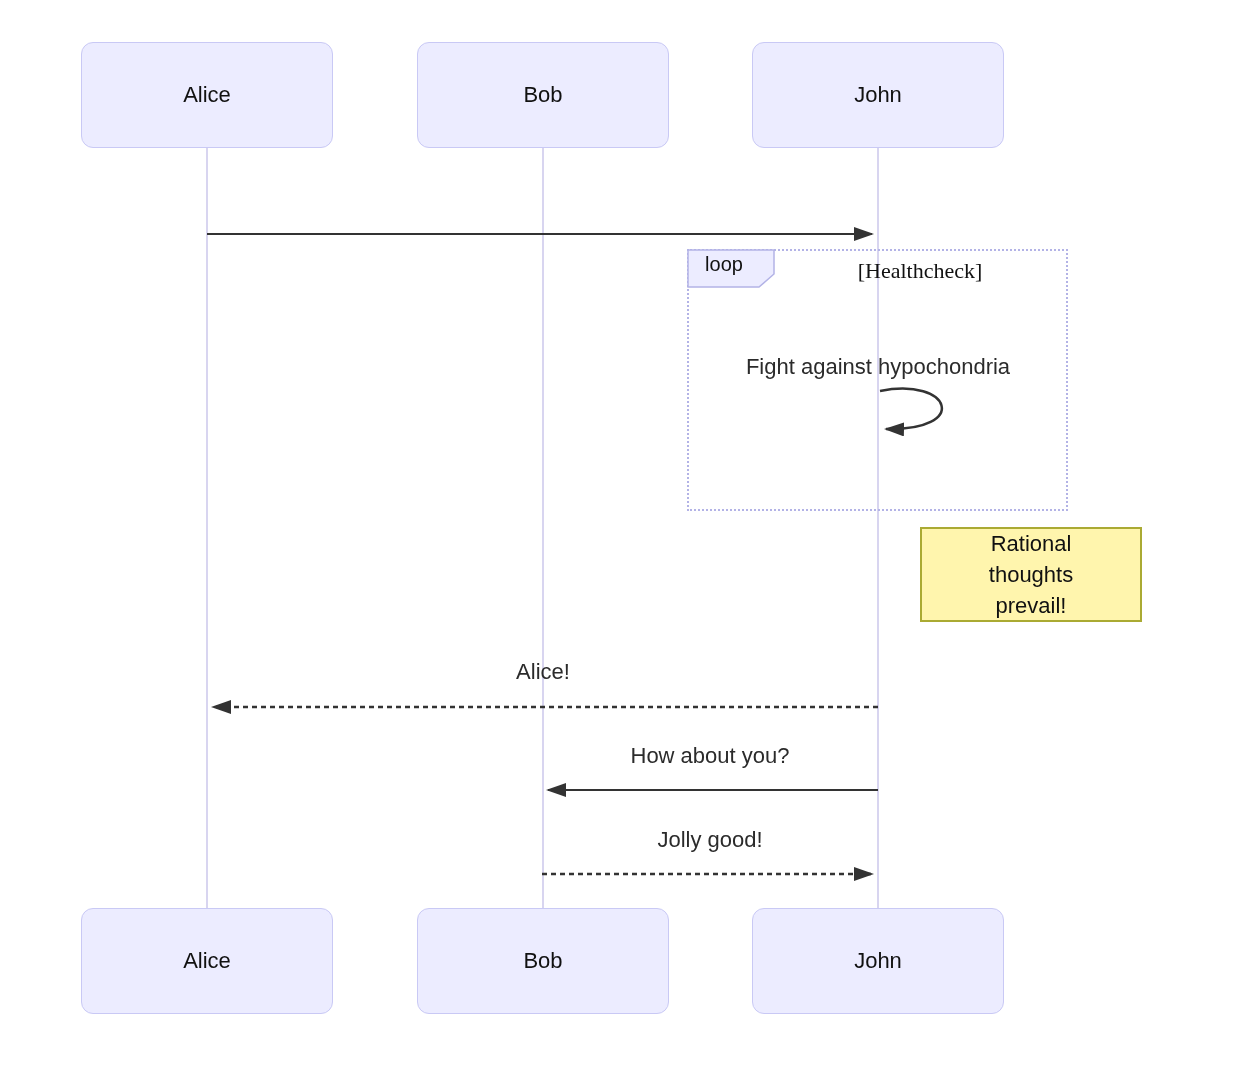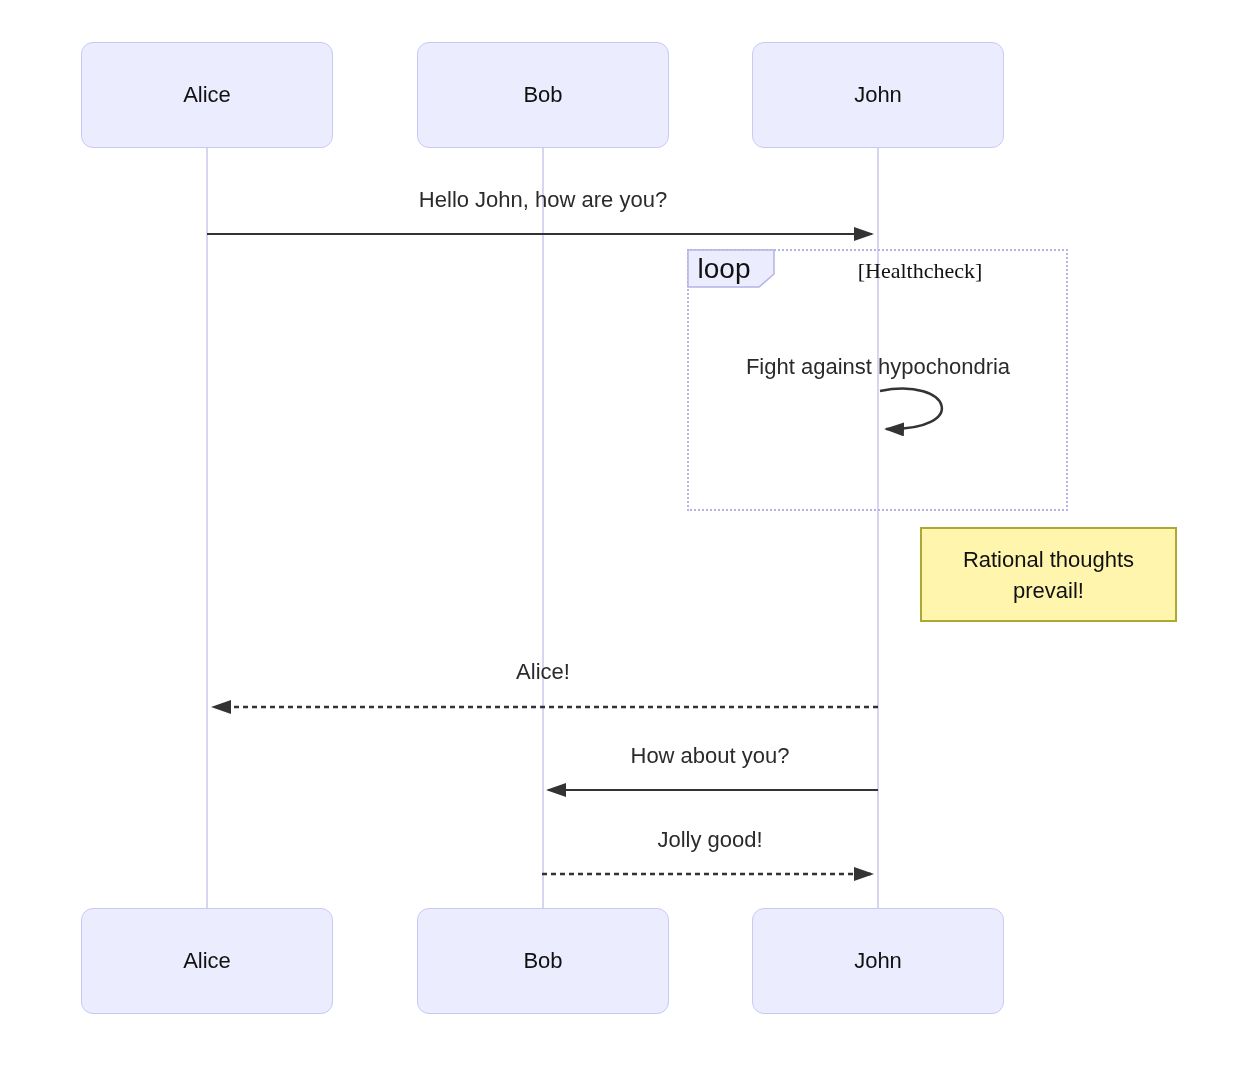--- a/index.html
+++ b/index.html
@@ -50,33 +50,33 @@
     border:2px dotted var(--loop-border);
     box-sizing:border-box;
   }
   .loop-tag{
     position:absolute;
     left:687px;top:249px;width:88px;height:39px;
   }
   .loop-tag svg{position:absolute;left:0;top:0;}
   .loop-tag .tag-text{
     position:absolute;left:0;top:4px;width:74px;
-    text-align:center;font-size:28px;color:#111111;
+    text-align:center;font-size:20px;color:#111111;
   }
   .loop-cond{
     position:absolute;
     left:920px;top:258px;
     transform:translateX(-50%);
     font-size:22px;color:#111111;
     white-space:nowrap;
     font-family:Liberation Serif, serif;
   }
   .note{
     position:absolute;
-    left:920px;top:527px;width:257px;height:95px;
+    left:920px;top:527px;width:222px;height:95px;
     background:var(--note-fill);
     border:2px solid var(--note-border);
     box-sizing:border-box;
     display:flex;align-items:center;justify-content:center;
     text-align:center;
     font-size:22px;line-height:31px;color:#111111;
     padding:4px 31px;
   }
 </style>
 </head>
@@ -103,21 +103,20 @@
         <path d="M0,0 L20,7 L0,14 Z" fill="#333333"></path>
       </marker>
     </defs>
     <line x1="207" y1="234" x2="872" y2="234" stroke="#333333" stroke-width="2" marker-end="url(#ah)"></line>
     <path d="M 880 391 C 952 377, 970 431, 886 429" fill="none" stroke="#333333" stroke-width="2.5" marker-end="url(#ah)"></path>
     <line x1="878" y1="707" x2="213" y2="707" stroke="#333333" stroke-width="2.5" stroke-dasharray="5 4" marker-end="url(#ah)"></line>
     <line x1="878" y1="790" x2="548" y2="790" stroke="#333333" stroke-width="2" marker-end="url(#ah)"></line>
     <line x1="542" y1="874" x2="872" y2="874" stroke="#333333" stroke-width="2.5" stroke-dasharray="5 4" marker-end="url(#ah)"></line>
   </svg>
 
-  <div class="mlabel" style="left:543px;top:186px">Hello John, how are you?</div>
   <div class="mlabel" style="left:878px;top:353px">Fight against hypochondria</div>
   <div class="mlabel" style="left:543px;top:658px">Alice!</div>
   <div class="mlabel" style="left:710px;top:742px">How about you?</div>
   <div class="mlabel" style="left:710px;top:826px">Jolly good!</div>
 
   <div class="note">Rational thoughts prevail!</div>
 
   <div class="actor" style="left:81px;top:42px">
     <span>Alice</span>
   </div>

